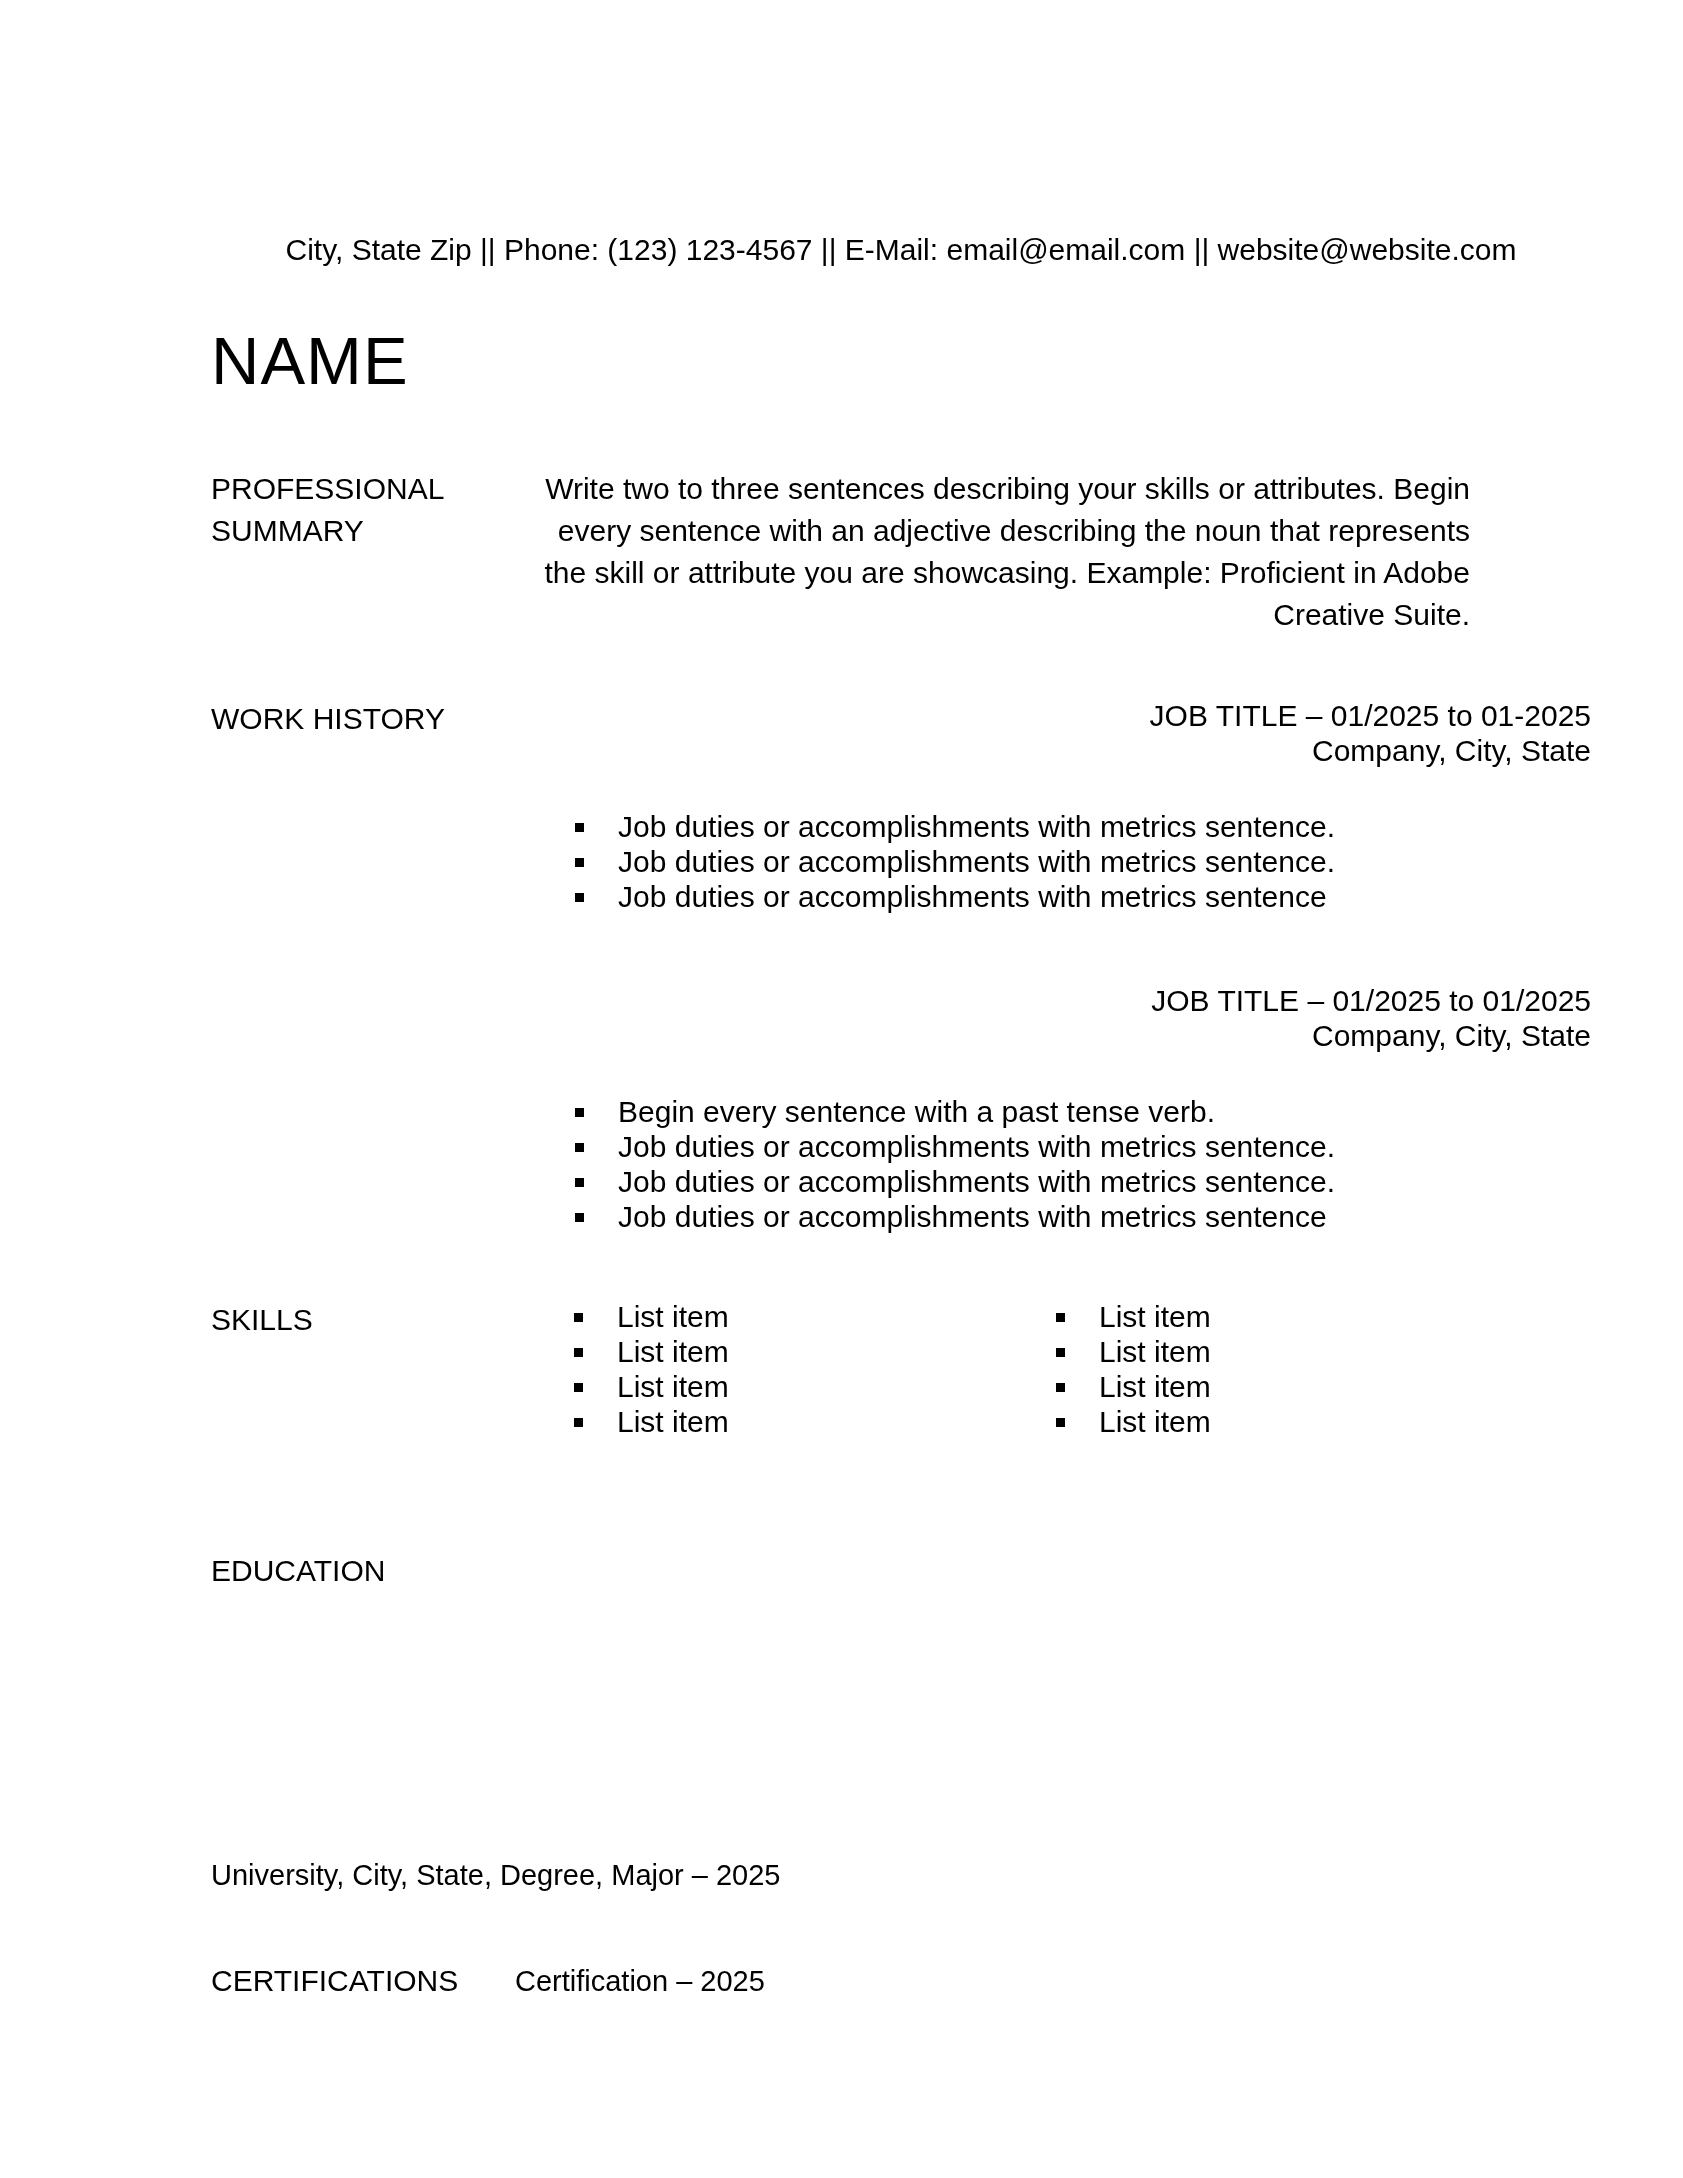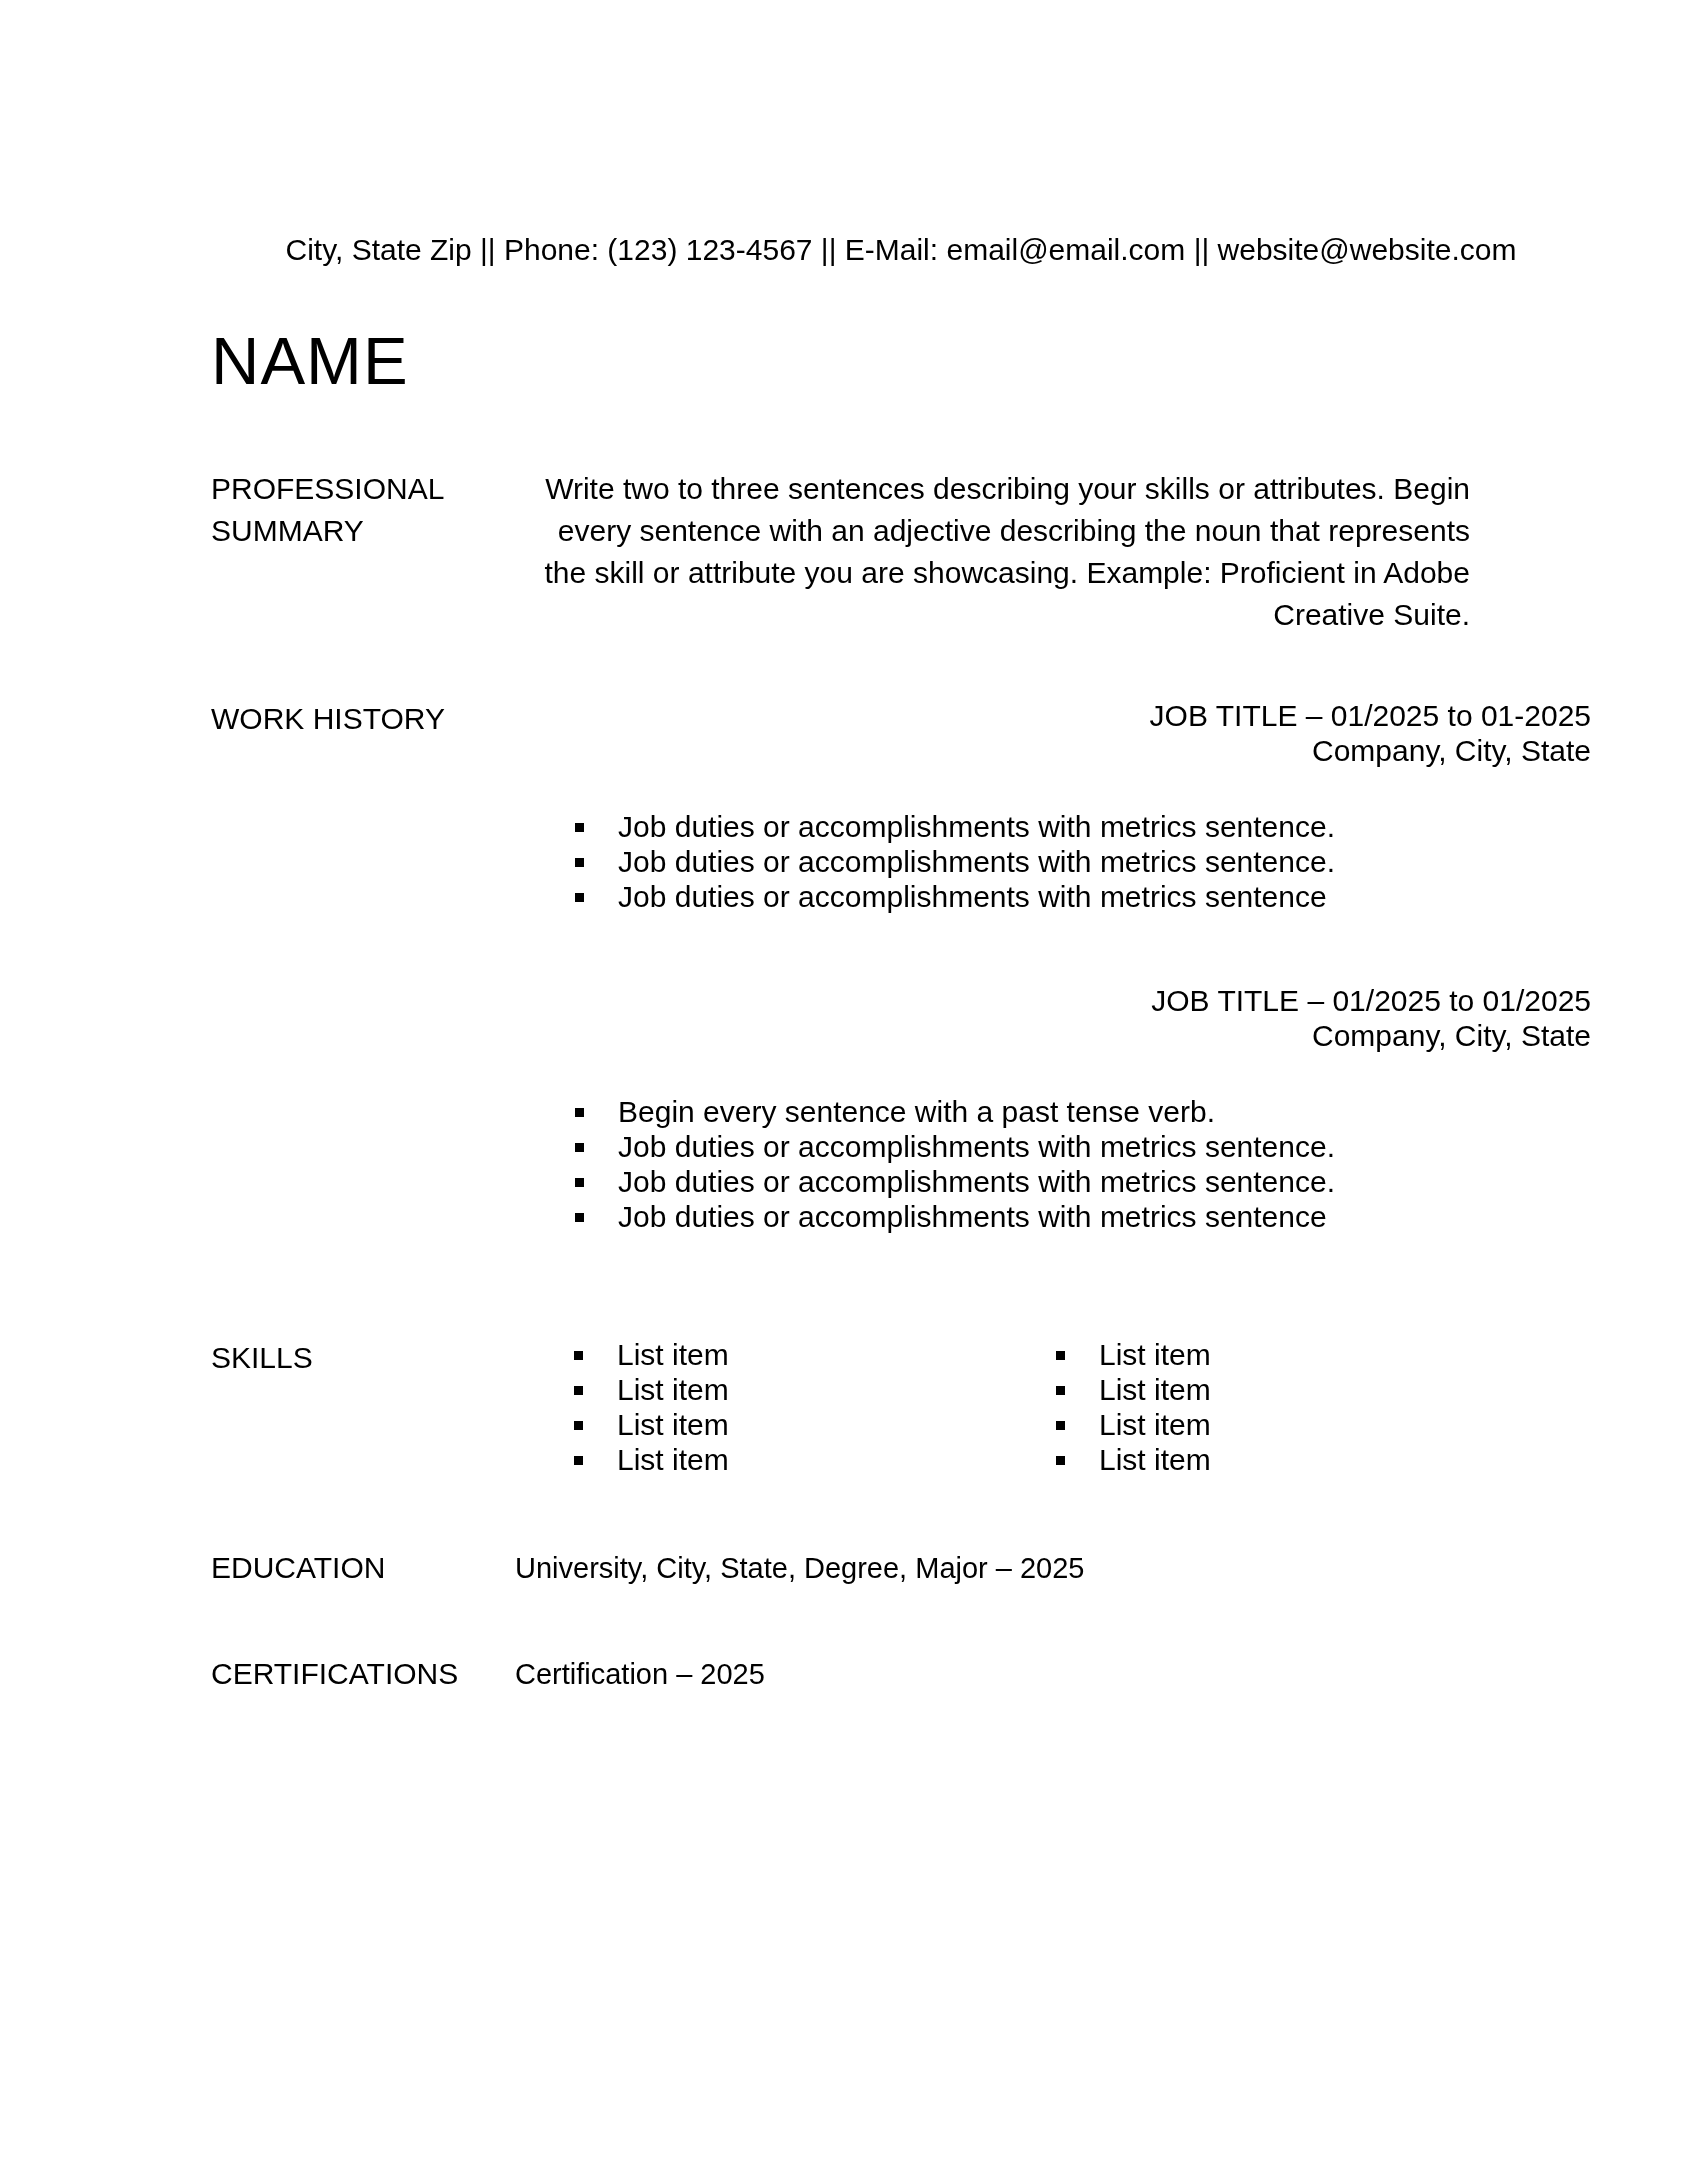--- a/index.html
+++ b/index.html
@@ -65,26 +65,26 @@
   }
   .sq{
     flex:0 0 9px;
     width:9px;height:9px;
     background:#000000;
     margin:14px 34px 0 0;
   }
   .job ul.bullets .sq{margin-left:17px;}
   .btext{max-width:792px;}
   .job2{margin-top:69px;}
-  .row-skills{margin-top:103px;}
+  .row-skills{margin-top:65px;}
   .skills-cols{display:flex;}
   .skills-cols ul.bullets{margin-top:0;}
   .skills-col1{width:482px;flex:0 0 482px;}
   .skills-cols .sq{margin-left:59px;}
-  .row-education{margin-top:70px;}
+  .row-education{margin-top:111px;flex-direction:column;}
   .row-certifications{margin-top:64px;}
   .body-line{font-size:29px;line-height:42px;white-space:nowrap;}
 </style>
 </head>
 <body>
 
 <div class="page">
 
   <div class="contact">City, State Zip || Phone: (123) 123-4567 || E-Mail: email@email.com || website@website.com</div>
 

